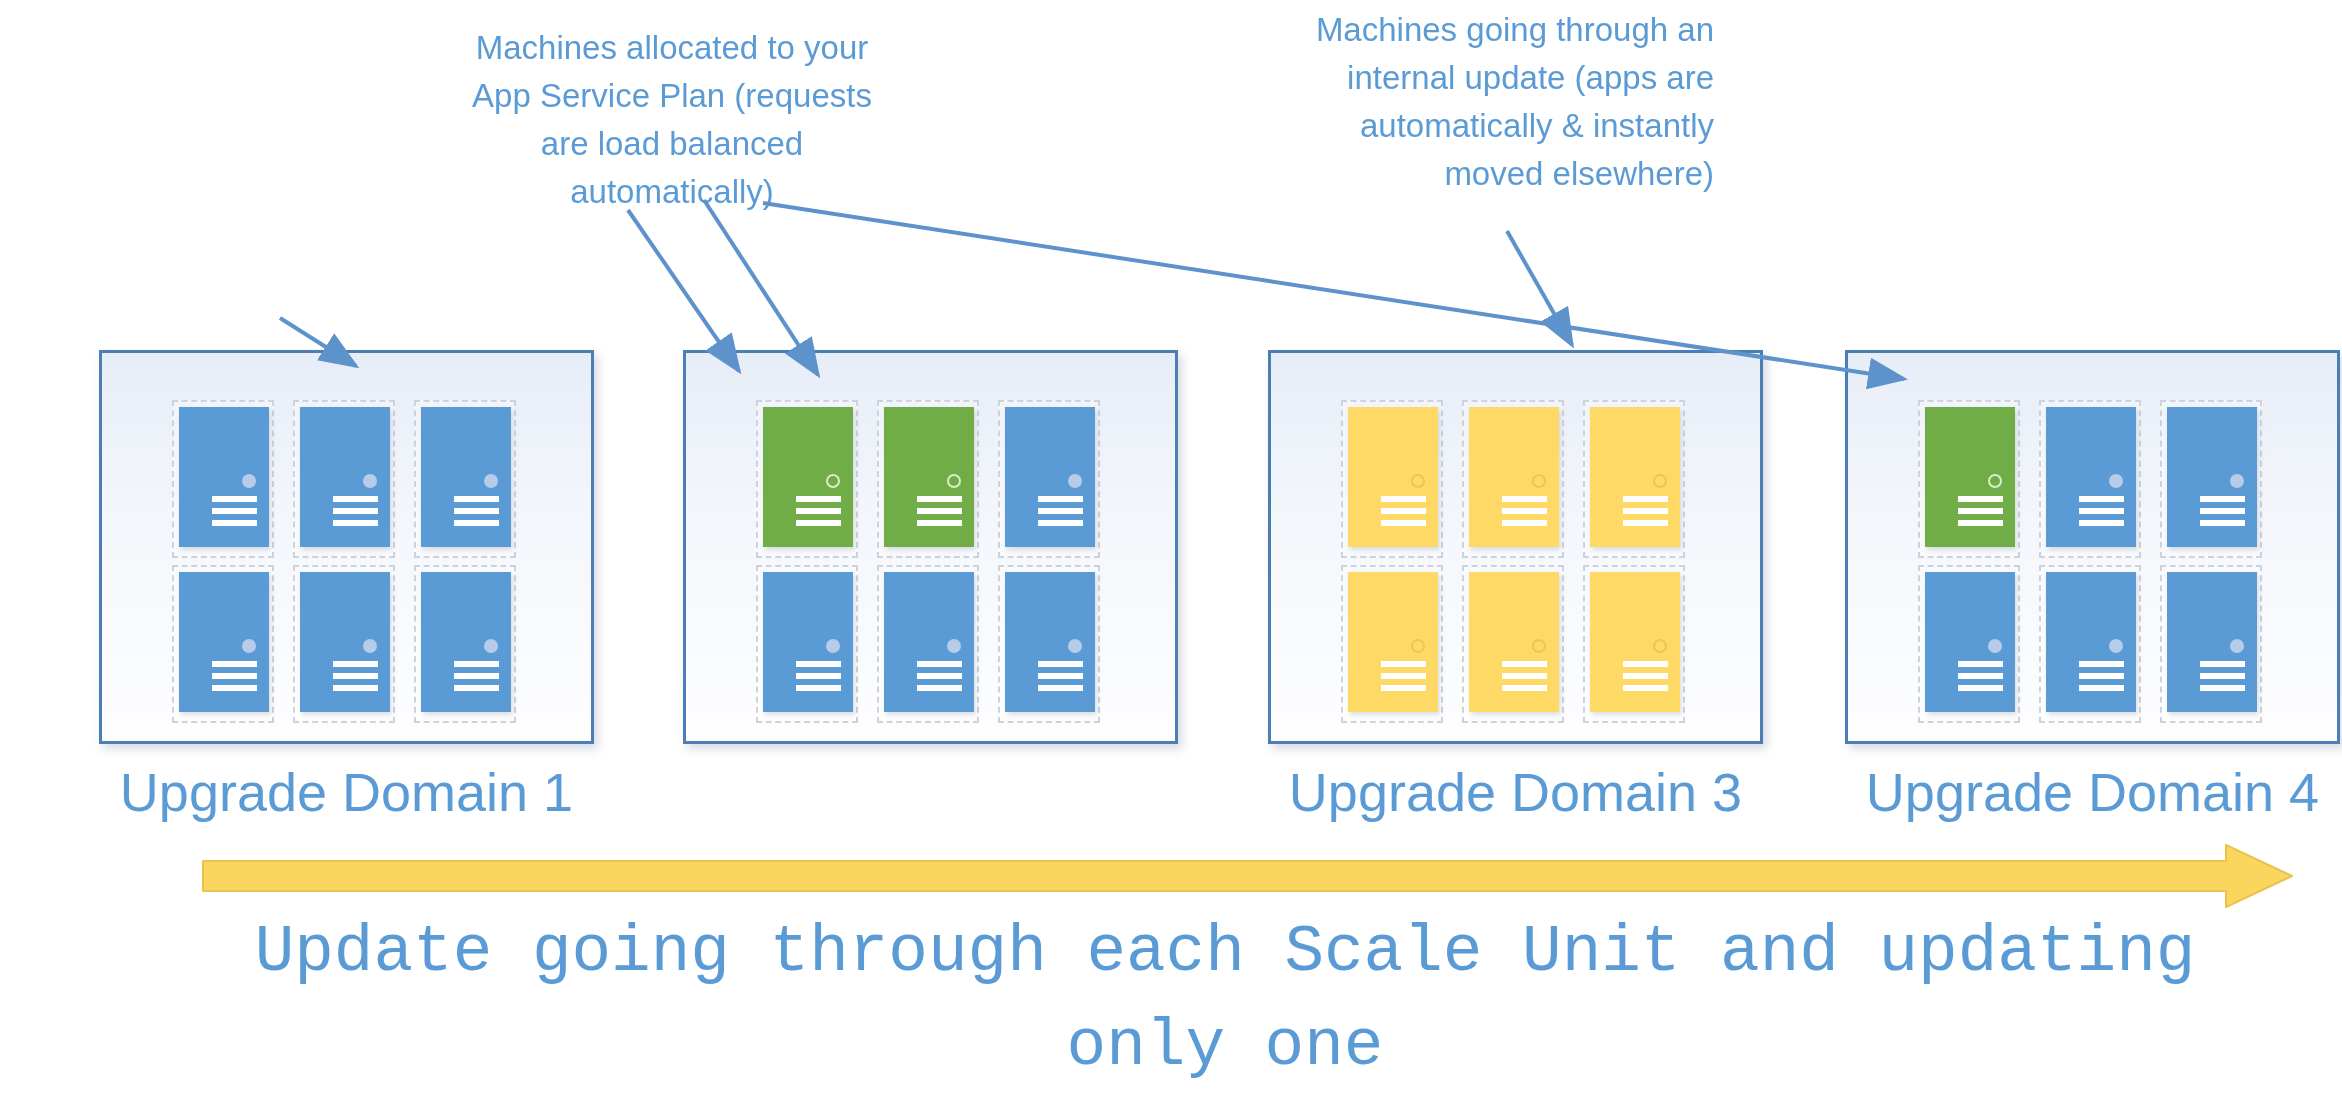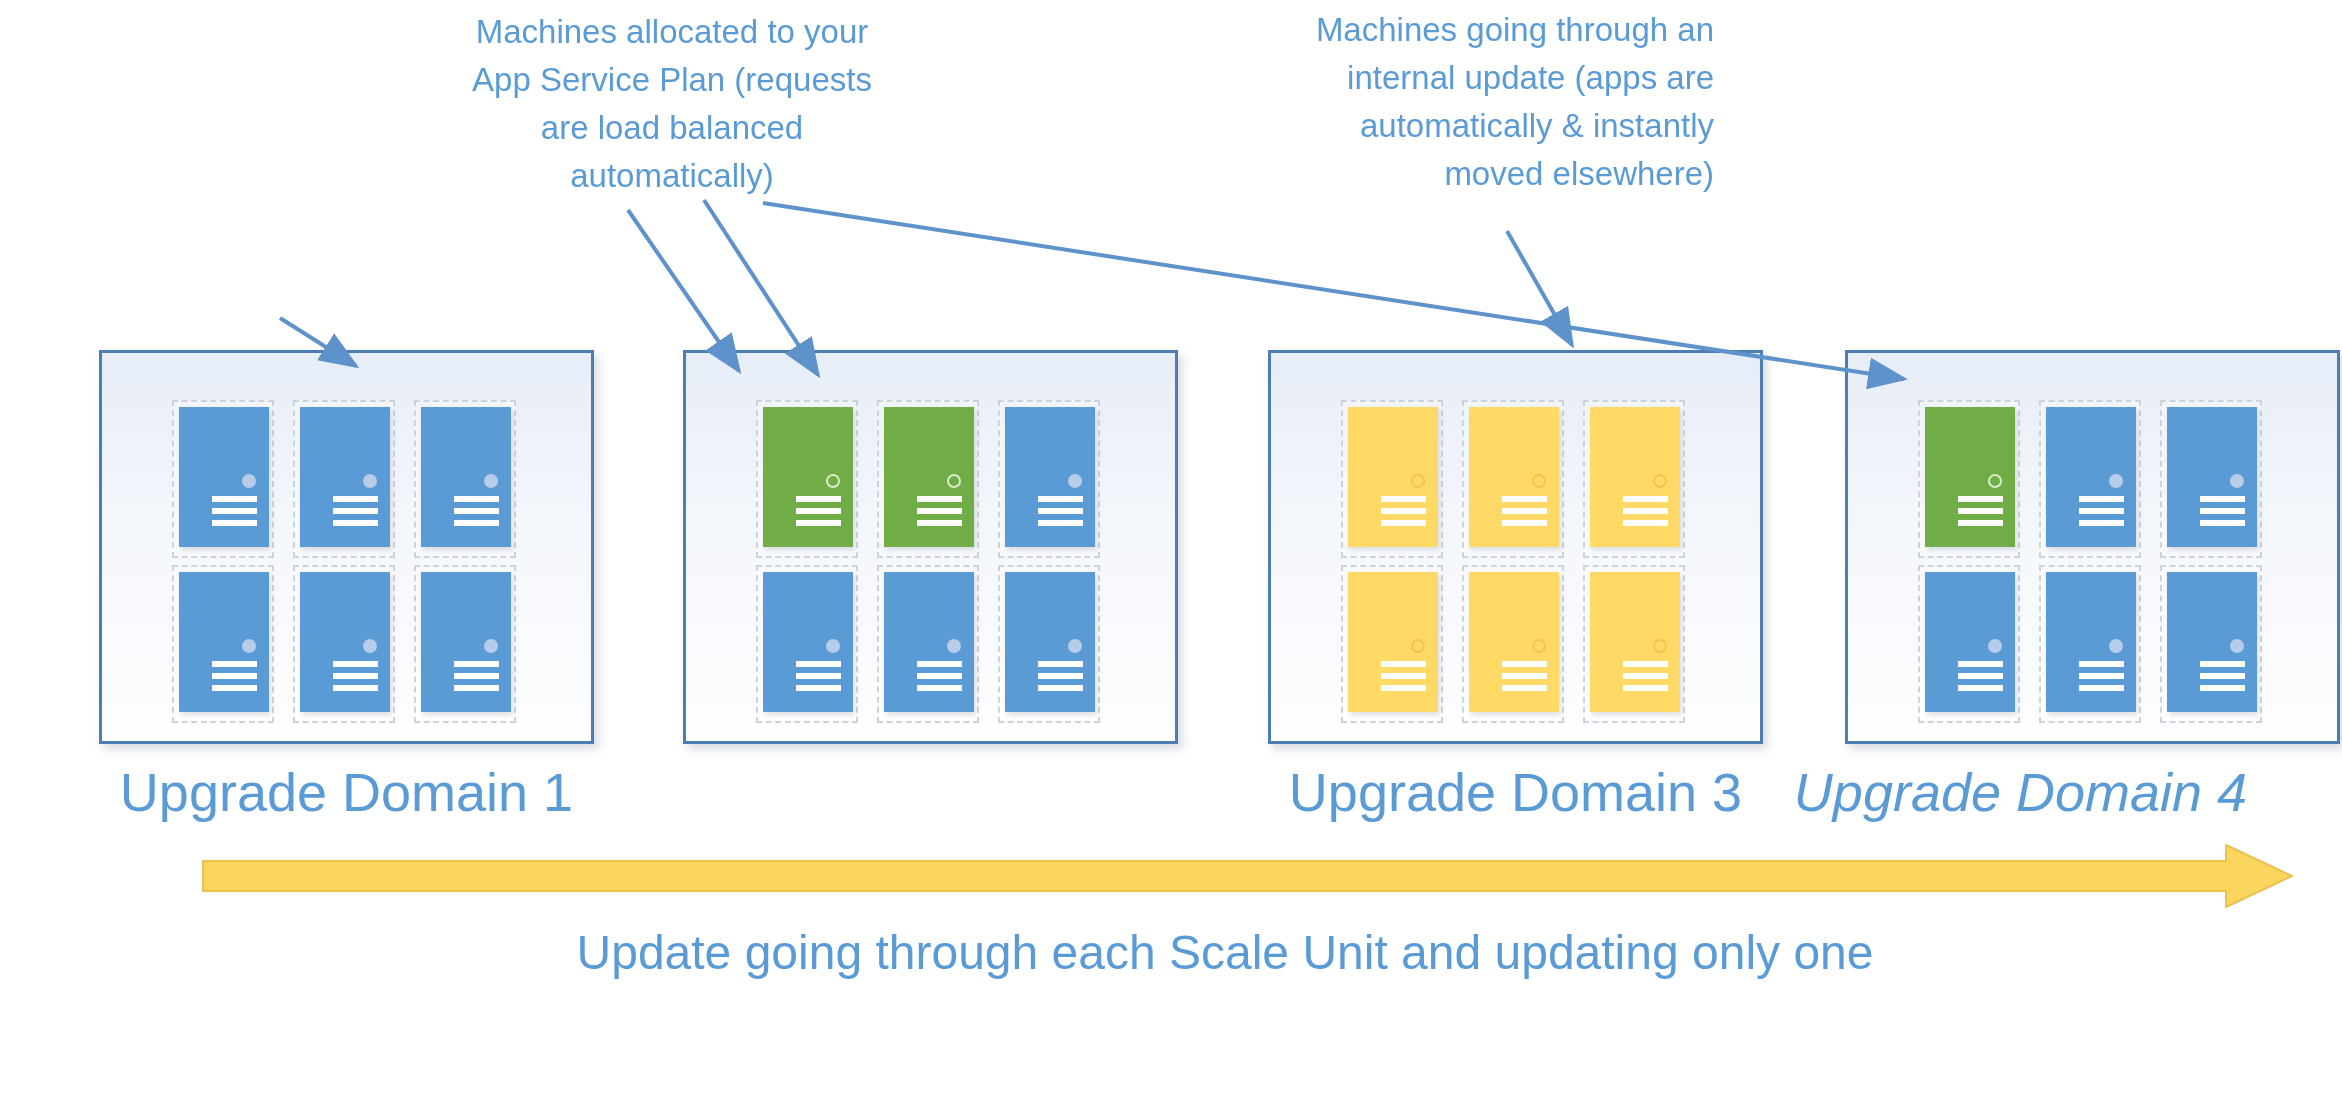--- a/index.html
+++ b/index.html
@@ -4,21 +4,21 @@
 <style>
   html,body{margin:0;padding:0;background:#ffffff;}
   body{width:2342px;height:1115px;position:relative;overflow:hidden;
        font-family:"Liberation Sans", sans-serif;}
   .canvas{position:absolute;left:0;top:0;width:2342px;height:1115px;background:#ffffff;}
 
   
   .callout{position:absolute;color:#5B9BD5;text-align:center;
            font-size:33px;line-height:48px;z-index:5;}
   .callout-other{left:29px;top:206px;width:450px;}
-  .callout-asp{left:422px;top:8px;width:500px;}
+  .callout-asp{left:422px;top:24px;width:500px;}
   .callout-update{left:1214px;top:6px;width:500px;text-align:right;}
 
   
   .domain-box{position:absolute;top:350px;width:495px;height:394px;box-sizing:border-box;
               border:3px solid #4D7EB3;
               background:linear-gradient(180deg,#E7EDF7 0%,#F3F6FB 40%,#FEFEFF 100%);
               box-shadow:4px 5px 9px rgba(110,125,150,0.28);z-index:1;}
   .box-1{left:99px;} .box-2{left:683px;} .box-3{left:1268px;} .box-4{left:1845px;}
 
   
@@ -29,25 +29,25 @@
   .led{position:absolute;right:13px;top:67px;width:14px;height:14px;border-radius:50%;box-sizing:border-box;}
   .machine.blue  .led{background:#B7CCE8;}
   .machine.green .led{background:transparent;border:2px solid #DCEBCB;}
   .machine.yellow .led{background:transparent;border:2px solid #F0C453;}
   .bars{position:absolute;left:33px;top:89px;}
   .bars i{display:block;width:45px;height:6px;background:#FFFFFF;margin-bottom:6px;}
 
   
   .domain-label{position:absolute;top:762px;width:495px;text-align:center;
                 color:#5B9BD5;font-size:54px;line-height:60px;z-index:5;}
-  .label-1{left:99px;} .label-2{left:683px;} .label-3{left:1268px;} .label-4{left:1773px;font-style:italic;}
+  .label-1{left:99px;} .label-2{left:683px;} .label-3{left:1268px;} .label-4{left:1845px;}
 
   
   .caption{position:absolute;left:225px;top:906px;width:2000px;text-align:center;
-           color:#5B9BD5;font-size:48px;line-height:94px;z-index:5;}
+           color:#5B9BD5;font-size:66px;line-height:94px;z-index:5;font-family:Liberation Mono, monospace;}
 
   
   svg.overlay{position:absolute;left:0;top:0;z-index:20;pointer-events:none;}
 </style>
 </head>
 <body>
 
 <div class="canvas">
 
 

